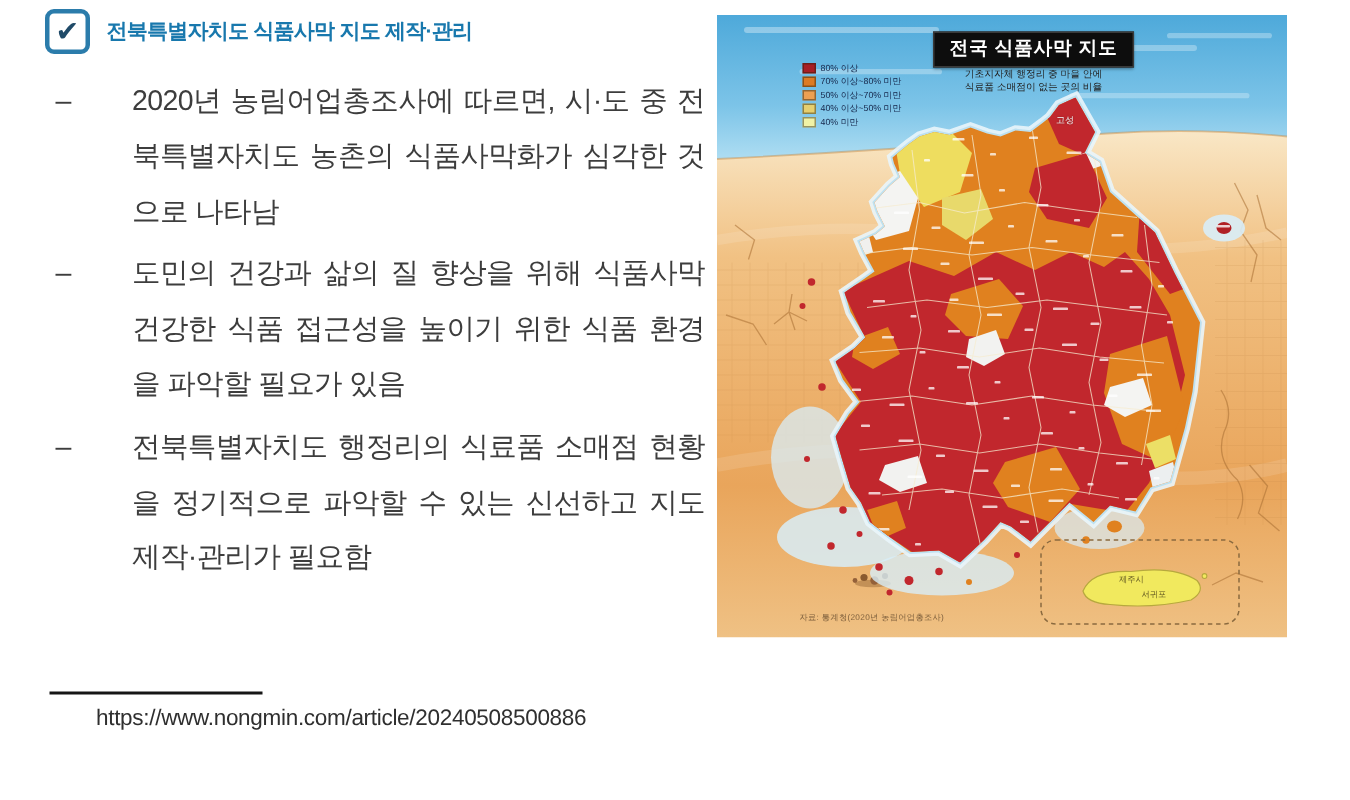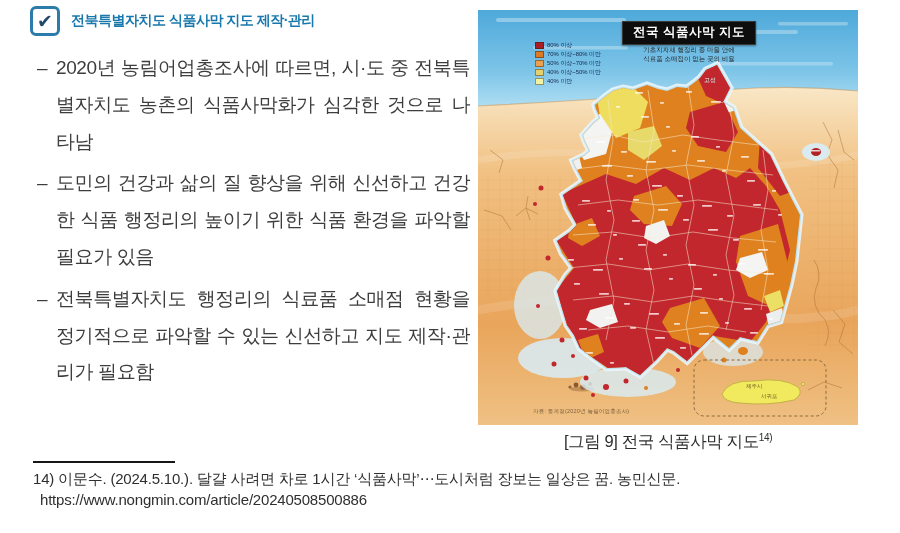--- a/index.html
+++ b/index.html
@@ -10,21 +10,21 @@
   .header{position:absolute;left:30px;top:6px;display:flex;align-items:center;gap:11px;}
   .checkbox{width:24px;height:24px;border:3px solid #2b7cab;border-radius:6px;background:#fff;
             display:flex;align-items:center;justify-content:center;
             color:#1f4a68;font-size:19px;font-weight:bold;line-height:1;}
   .doc-title{font-size:14px;font-weight:bold;color:#1878ad;letter-spacing:-0.5px;}
 
   
   .bullets{position:absolute;left:37px;top:50px;width:433px;}
   .bullet{display:flex;margin-bottom:5px;font-size:19px;line-height:36.8px;color:#3d3d3d;letter-spacing:-0.4px;}
   .bullet .marker{width:19px;flex:none;}
-  .bullet .text{flex:1;text-align:justify;}
+  .bullet .text{flex:1;text-align:justify;margin-left:32px;}
 
   
   .map-figure{position:absolute;left:478px;top:10px;width:421px;height:415px;}
   .map-figure svg{position:absolute;left:0;top:0;}
   .map-title-box{position:absolute;left:211px;top:11px;transform:translateX(-50%);
                  background:#0d0d0d;color:#fff;font-size:12.5px;font-weight:bold;
                  padding:2px 10px 3px;white-space:nowrap;letter-spacing:0.5px;
                  border:1px solid #3a3a3a;box-shadow:0 1px 2px rgba(0,0,0,.4);}
   .map-subtitle{position:absolute;left:211px;top:36px;transform:translateX(-50%);
                 font-size:6.5px;line-height:1.35;color:#222;text-align:center;white-space:nowrap;}
@@ -37,40 +37,40 @@
   .jeju-label{position:absolute;font-size:5.5px;color:#5f5520;white-space:nowrap;}
 
   
   .figure-caption{position:absolute;left:478px;top:431px;width:380px;text-align:center;
                   font-size:16.5px;color:#2e2e2e;letter-spacing:-0.4px;}
   .figure-caption sup{font-size:10px;}
 
   
   .footnote{position:absolute;left:33px;top:461px;font-size:15px;color:#2f2f2f;letter-spacing:-0.2px;line-height:20.5px;}
   .footnote-rule{width:142px;border-top:2px solid #161616;margin-bottom:6px;}
-  .fn-line2{margin-left:7px;}
+  .fn-line2{margin-left:31px;}
 </style>
 </head>
 <body>
 
 <div class="page">
 
   <div class="header">
     <div class="checkbox">✔</div>
     <div class="doc-title">전북특별자치도 식품사막 지도 제작·관리</div>
   </div>
 
   <div class="bullets">
     <div class="bullet">
       <span class="marker">–</span>
       <span class="text">2020년 농림어업총조사에 따르면, 시·도 중 전북특별자치도 농촌의 식품사막화가 심각한 것으로 나타남</span>
     </div>
     <div class="bullet">
       <span class="marker">–</span>
-      <span class="text">도민의 건강과 삶의 질 향상을 위해 신선하고 건강한 식품 행정리의 높이기 위한 식품 환경을 파악할 필요가 있음</span>
+      <span class="text">도민의 건강과 삶의 질 향상을 위해 식품사막 건강한 식품 접근성을 높이기 위한 식품 환경을 파악할 필요가 있음</span>
     </div>
     <div class="bullet">
       <span class="marker">–</span>
       <span class="text">전북특별자치도 행정리의 식료품 소매점 현황을 정기적으로 파악할 수 있는 신선하고 지도 제작·관리가 필요함</span>
     </div>
   </div>
 
   <div class="map-figure">
     <svg width="380" height="415" viewBox="0 0 380 415">
       <defs>
@@ -318,26 +318,19 @@
         <span class="legend-swatch" style="background: rgb(240, 242, 166);"></span>
         <span class="legend-label">40% 미만</span>
       </div>
     </div>
     <div class="region-label" style="left:226px;top:66px;">고성</div>
     <div class="jeju-label" style="left:268px;top:373px;">제주시</div>
     <div class="jeju-label" style="left:283px;top:383px;">서귀포</div>
     <div class="map-source">자료: 통계청(2020년 농림어업총조사)</div>
   </div>
 
-  <div class="figure-caption">
-    <span>[그림 9] 전국 식품사막 지도</span><sup>14)</sup>
-  </div>
 
   <div class="footnote">
     <div class="footnote-rule"></div>
-    <div class="fn-line1">
-      <span>14)</span>
-      <span>이문수. (2024.5.10.). 달걀 사려면 차로 1시간 ‘식품사막’⋯도시처럼 장보는 일상은 꿈. 농민신문.</span>
-    </div>
     <div class="fn-line2">https://www.nongmin.com/article/20240508500886</div>
   </div>
 
 </div>
 
 </body></html>

